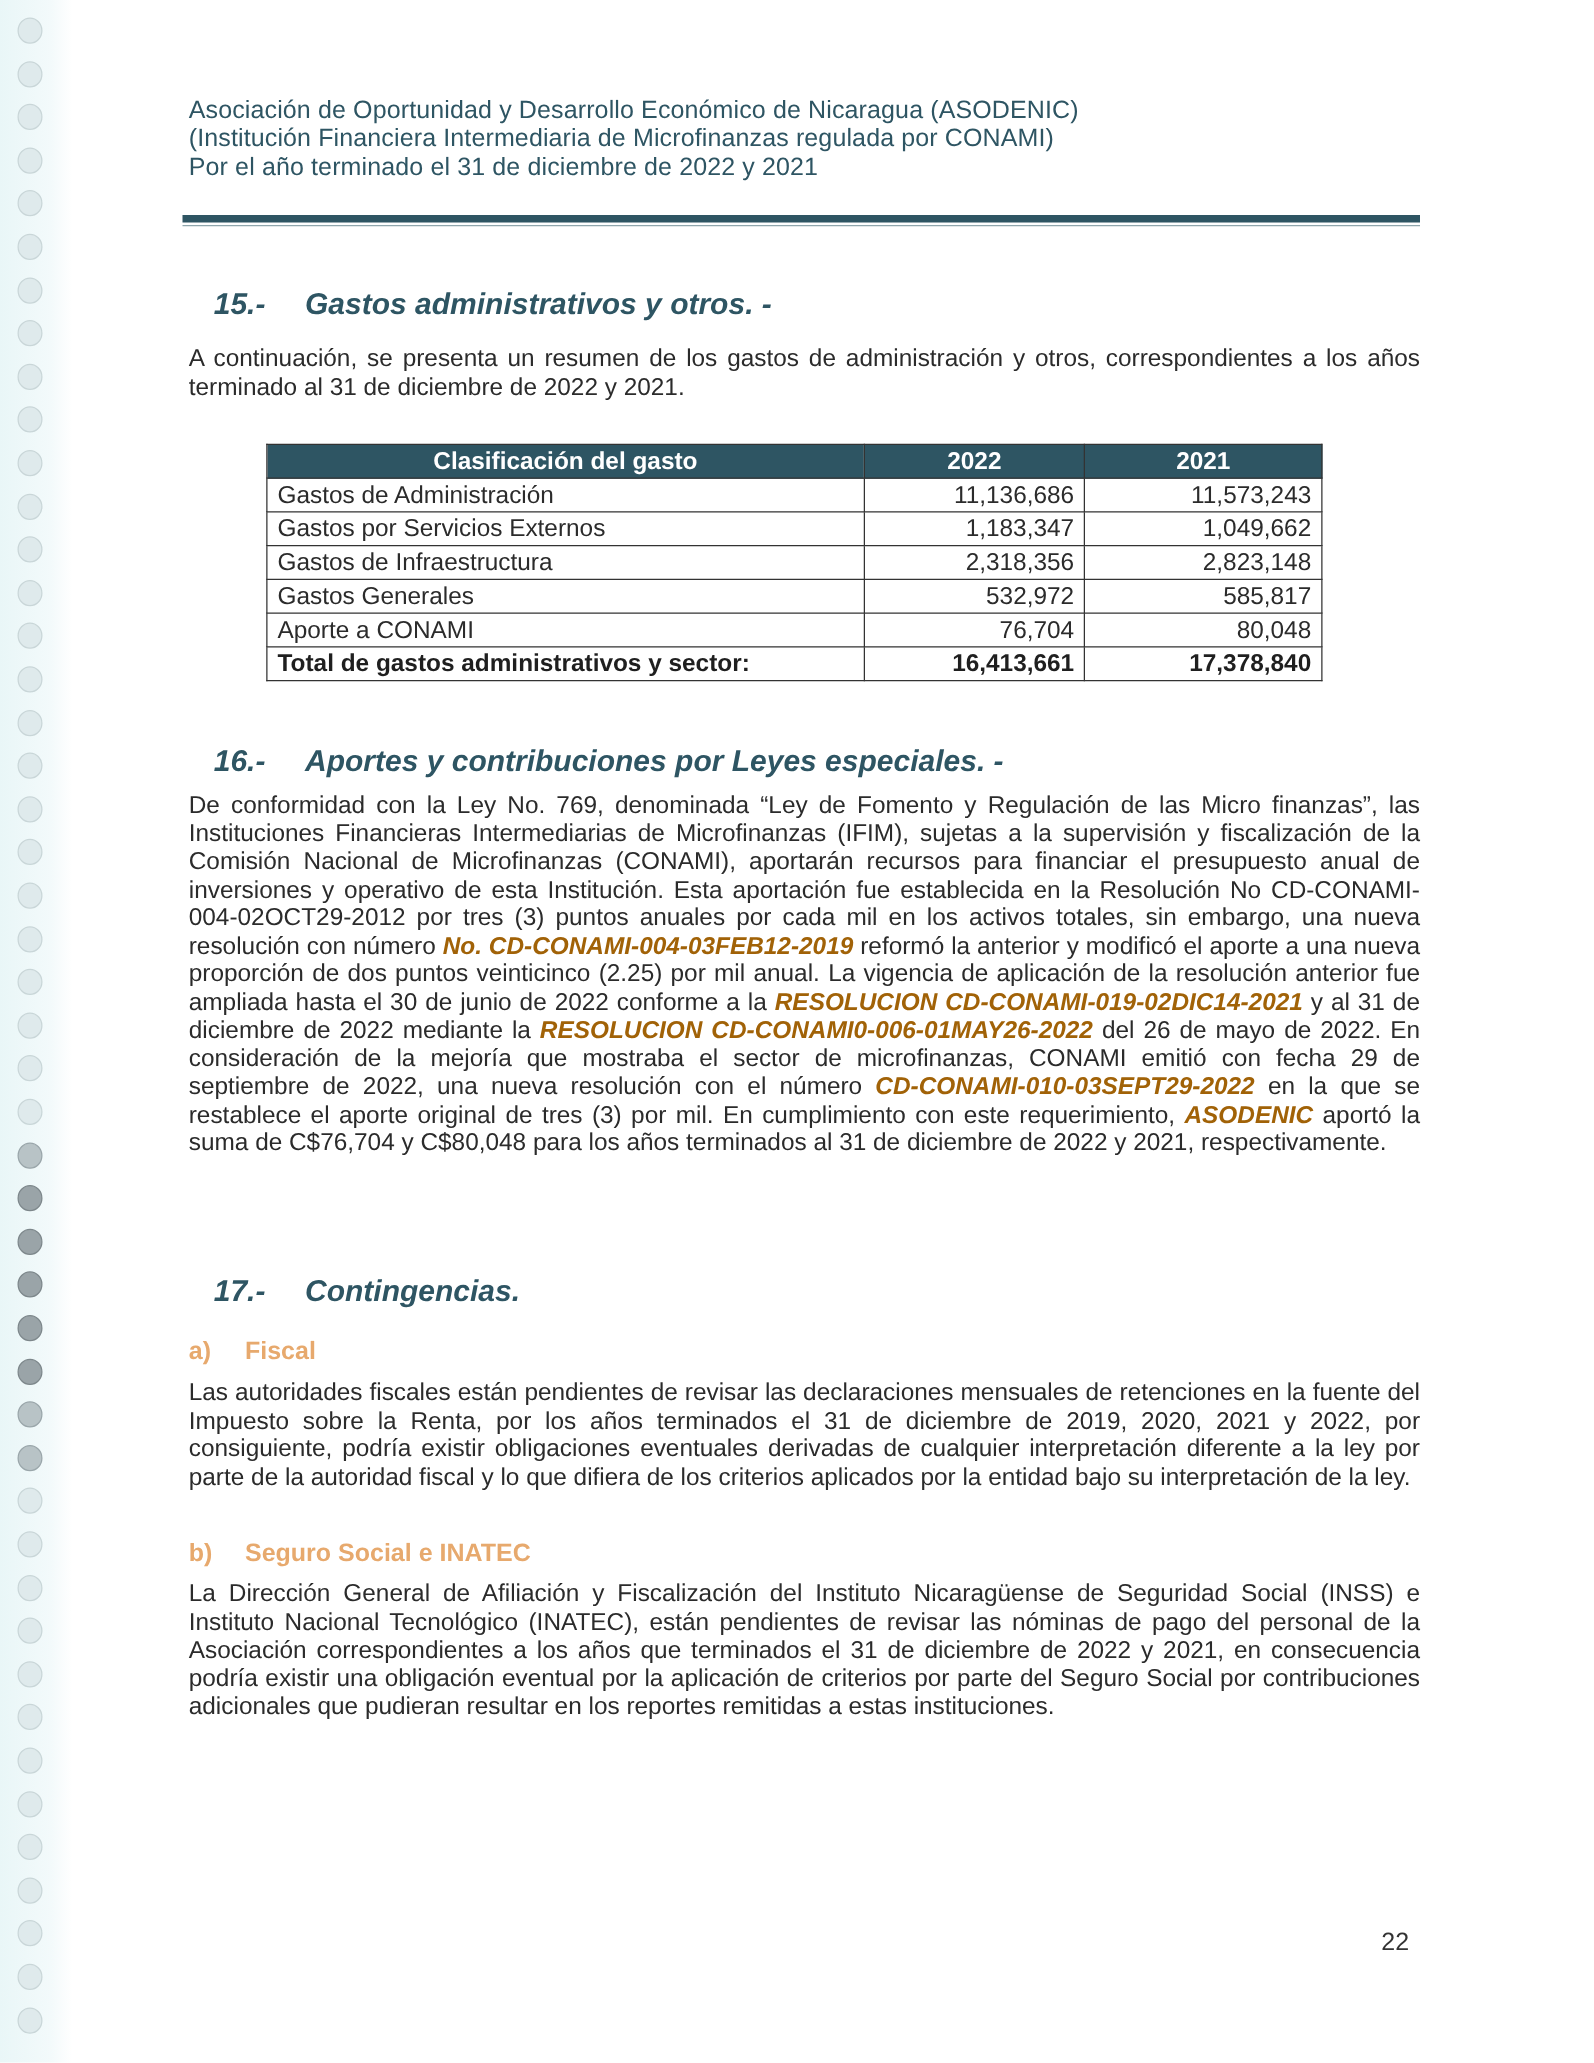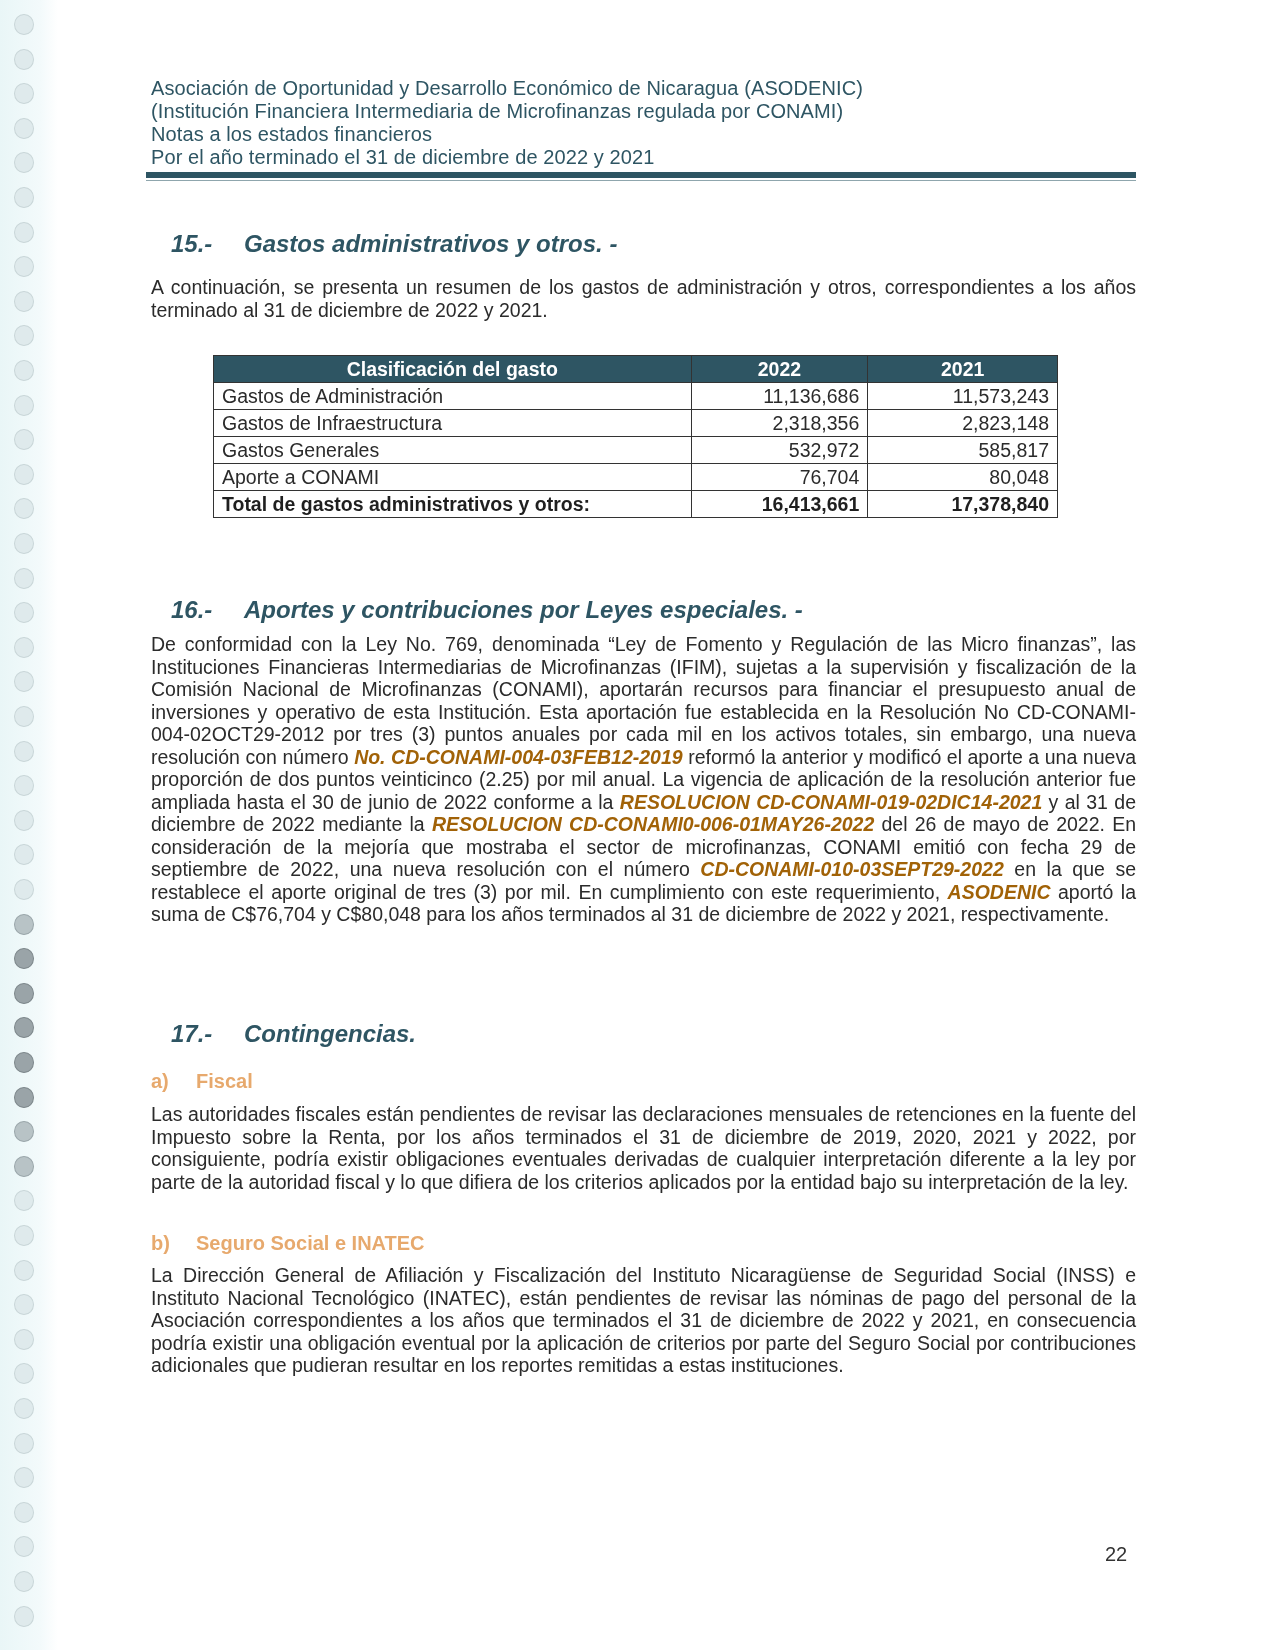--- a/index.html
+++ b/index.html
@@ -130,21 +130,20 @@
     <div class="ring" style="top: 1467.2px;"></div>
     <div class="ring" style="top: 1501.8px;"></div>
     <div class="ring" style="top: 1536.4px;"></div>
     <div class="ring" style="top: 1571px;"></div>
     <div class="ring" style="top: 1605.6px;"></div>
   </div>
 
 <div class="header">
   <div class="line">Asociación de Oportunidad y Desarrollo Económico de Nicaragua (ASODENIC)</div>
   <div class="line">(Institución Financiera Intermediaria de Microfinanzas regulada por CONAMI)</div>
-  <div class="line">Notas a los estados financieros</div>
   <div class="line">Por el año terminado el 31 de diciembre de 2022 y 2021</div>
 </div>
 <div class="header-rule"></div>
 <div class="header-rule2"></div>
 
 <div class="sec-title" style="top:230px;">
   <span class="num">15.-</span><span>Gastos administrativos y otros. -</span>
 </div>
 <div class="para" style="top:276px;">A continuación, se presenta un resumen de los gastos de administración y otros, correspondientes a los años terminado al 31 de diciembre de 2022 y 2021.</div>
 
@@ -161,36 +160,41 @@
       <th>2021</th>
     </tr>
   </thead>
   <tbody id="exp-body">
       <tr>
         <td>Gastos de Administración</td>
         <td class="num">11,136,686</td>
         <td class="num">11,573,243</td>
       </tr>
       <tr>
+        <td>Gastos por Servicios Externos</td>
+        <td class="num">1,183,347</td>
+        <td class="num">1,049,662</td>
+      </tr>
+      <tr>
         <td>Gastos de Infraestructura</td>
         <td class="num">2,318,356</td>
         <td class="num">2,823,148</td>
       </tr>
       <tr>
         <td>Gastos Generales</td>
         <td class="num">532,972</td>
         <td class="num">585,817</td>
       </tr>
       <tr>
         <td>Aporte a CONAMI</td>
         <td class="num">76,704</td>
         <td class="num">80,048</td>
       </tr>
       <tr class="total">
-        <td>Total de gastos administrativos y otros:</td>
+        <td>Total de gastos administrativos y sector:</td>
         <td class="num">16,413,661</td>
         <td class="num">17,378,840</td>
       </tr>
     </tbody>
 </table>
 
 <div class="sec-title" style="top:596px;">
   <span class="num">16.-</span><span>Aportes y contribuciones por Leyes especiales. -</span>
 </div>
 <div class="para" style="top:633px;">

